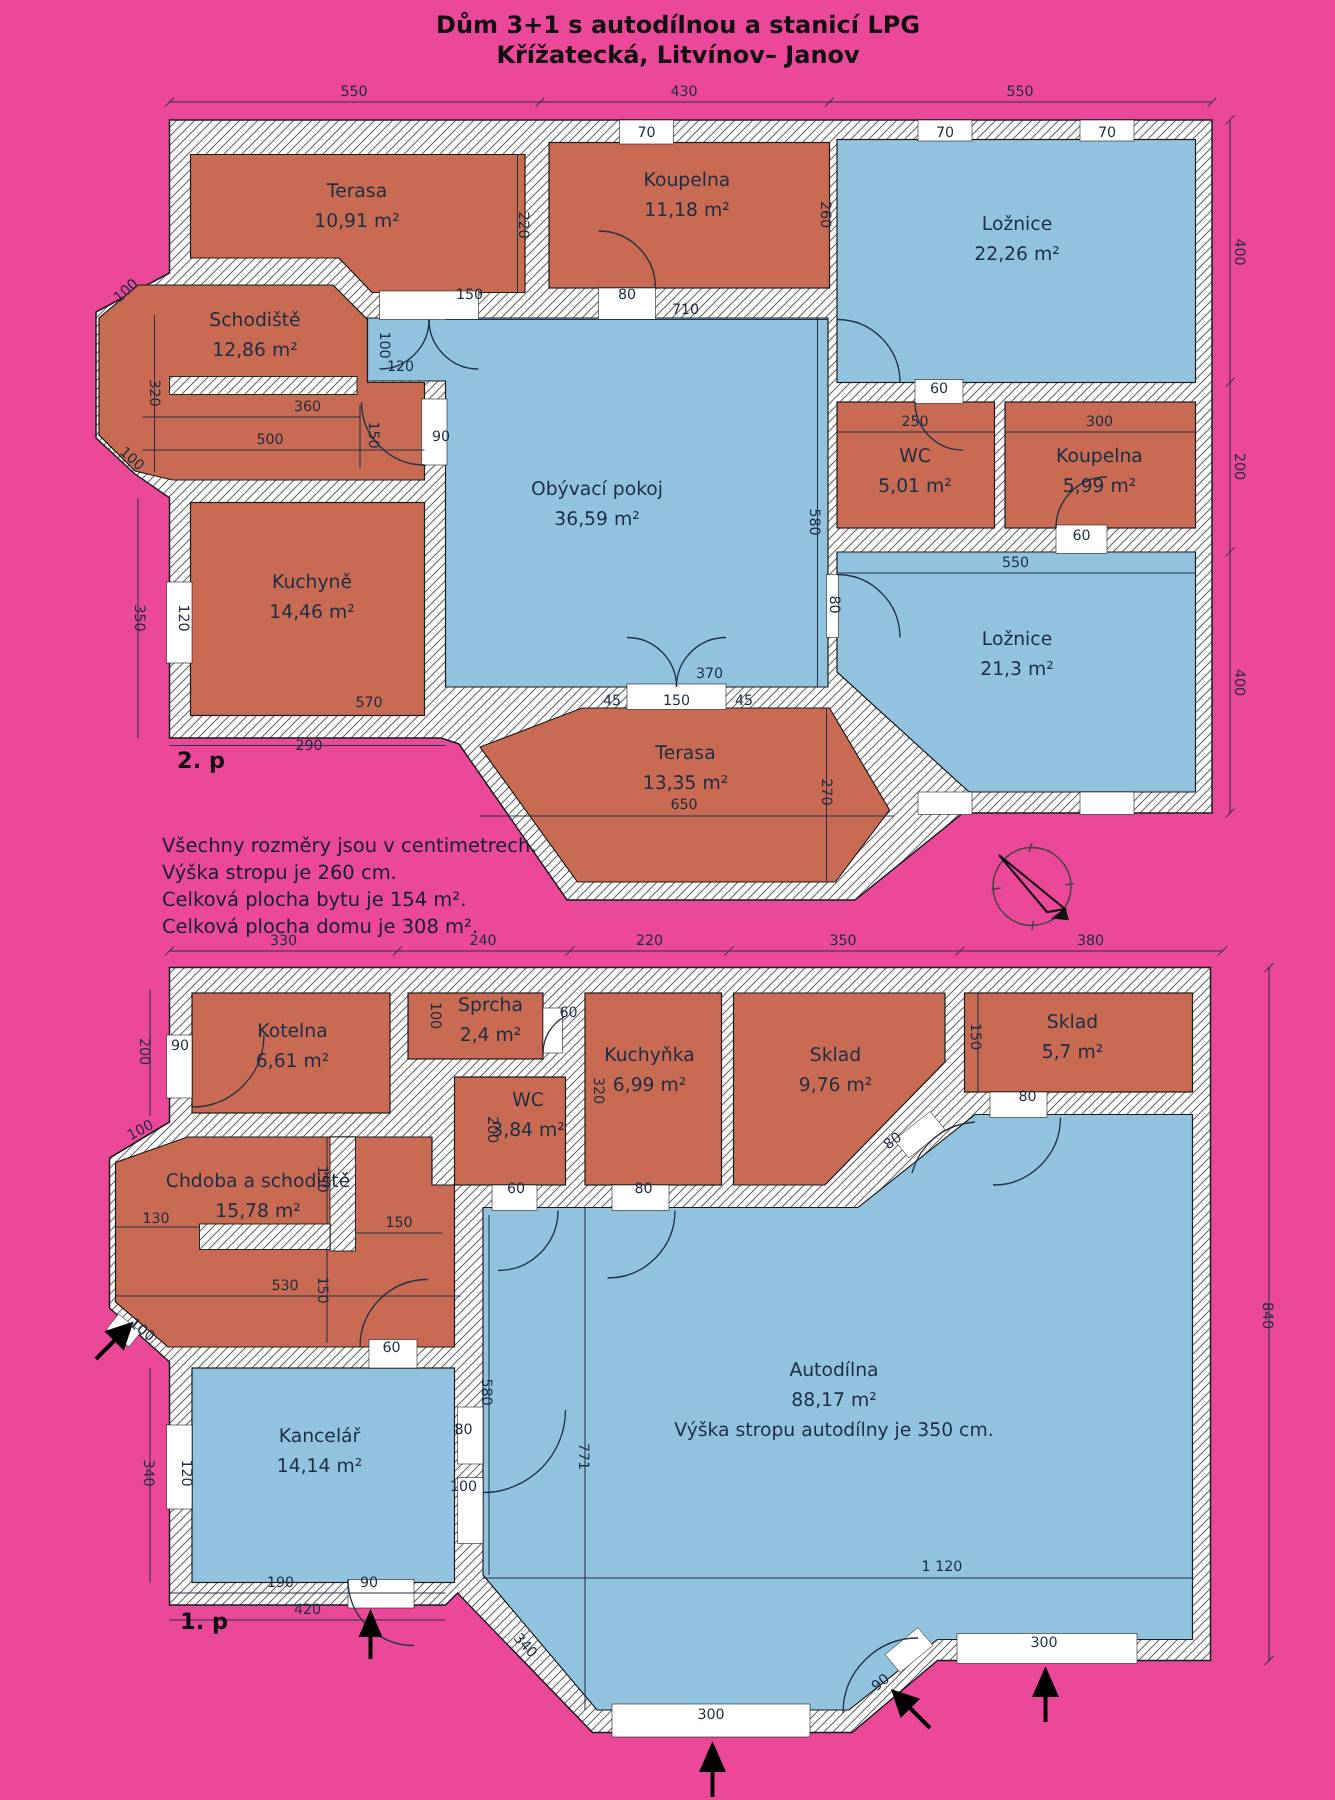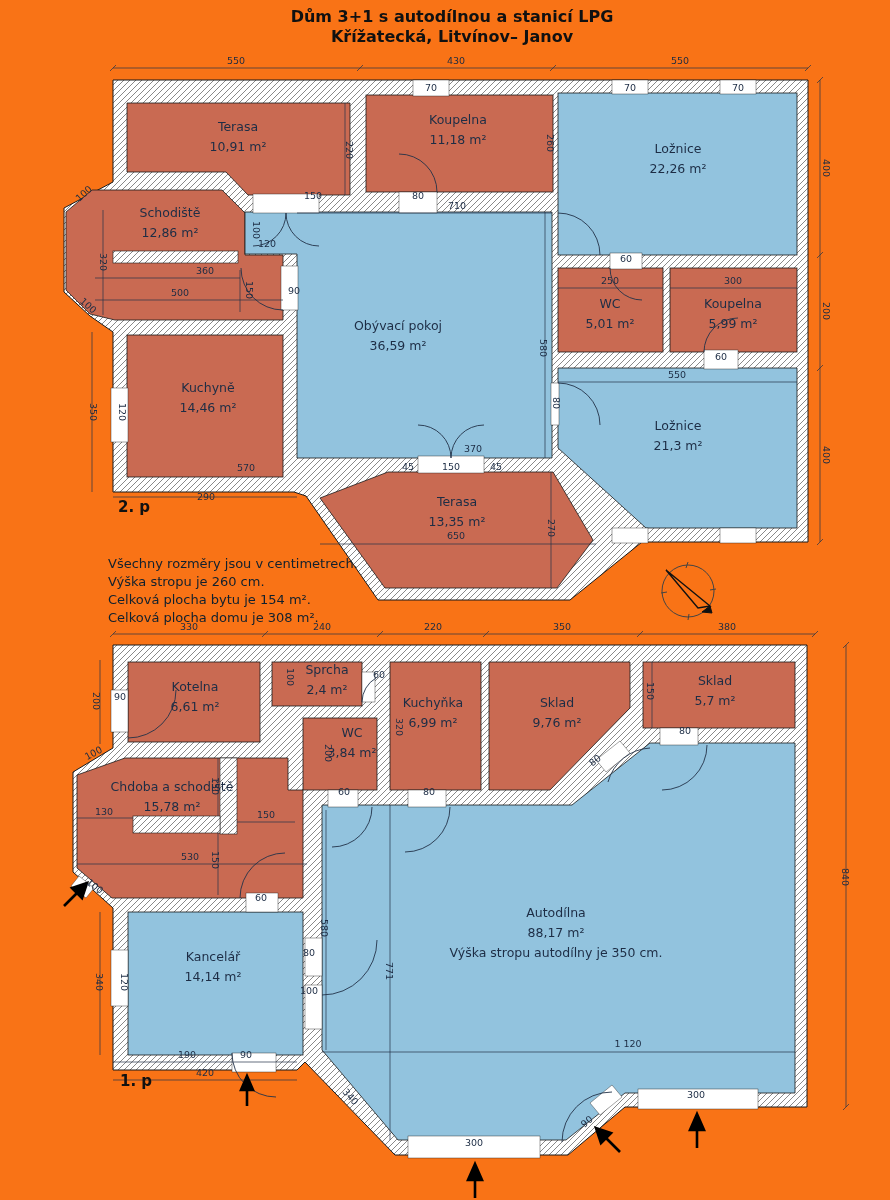--- a/index.html
+++ b/index.html
@@ -1,16 +1,16 @@
 <!DOCTYPE html>
 <html><head>
 <meta charset="utf-8">
 <style>
   html,body{margin:0;padding:0;background:#fff;}
-  .page{width:890px;height:1200px;position:relative;font-family:"DejaVu Sans",sans-serif;background:#f97316;}
+  .page{width:890px;height:1200px;position:relative;font-family:"DejaVu Sans",sans-serif;background:#ec4899;}
   svg{display:block;}
   .title-line{font:600 16px "DejaVu Sans",sans-serif;fill:#111;}
   .notes-line{font:13px "DejaVu Sans",sans-serif;fill:#10202e;}
   .floor-label{font:600 15px "DejaVu Sans",sans-serif;fill:#111;}
   .room-name,.room-area,.room-note{font:12.5px "DejaVu Sans",sans-serif;fill:#1d2d45;}
   .dim{font:9.5px "DejaVu Sans",sans-serif;fill:#1c2c44;}
   .wall{fill:url(#hatch);stroke:#1b1b1b;stroke-width:1;}
   .wallpatch{fill:url(#hatch);stroke:#1b1b1b;stroke-width:.6;}
   .room-red{fill:#c96a52;stroke:#1b1b1b;stroke-width:.8;}
   .room-blue{fill:#92c3de;stroke:#1b1b1b;stroke-width:.8;}

